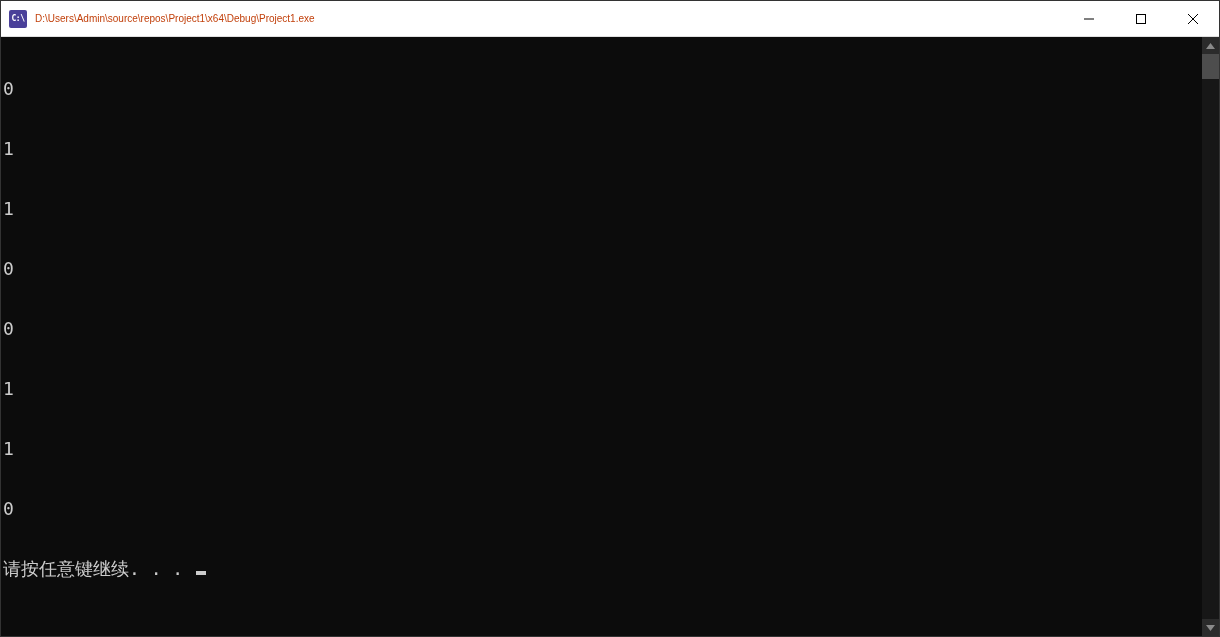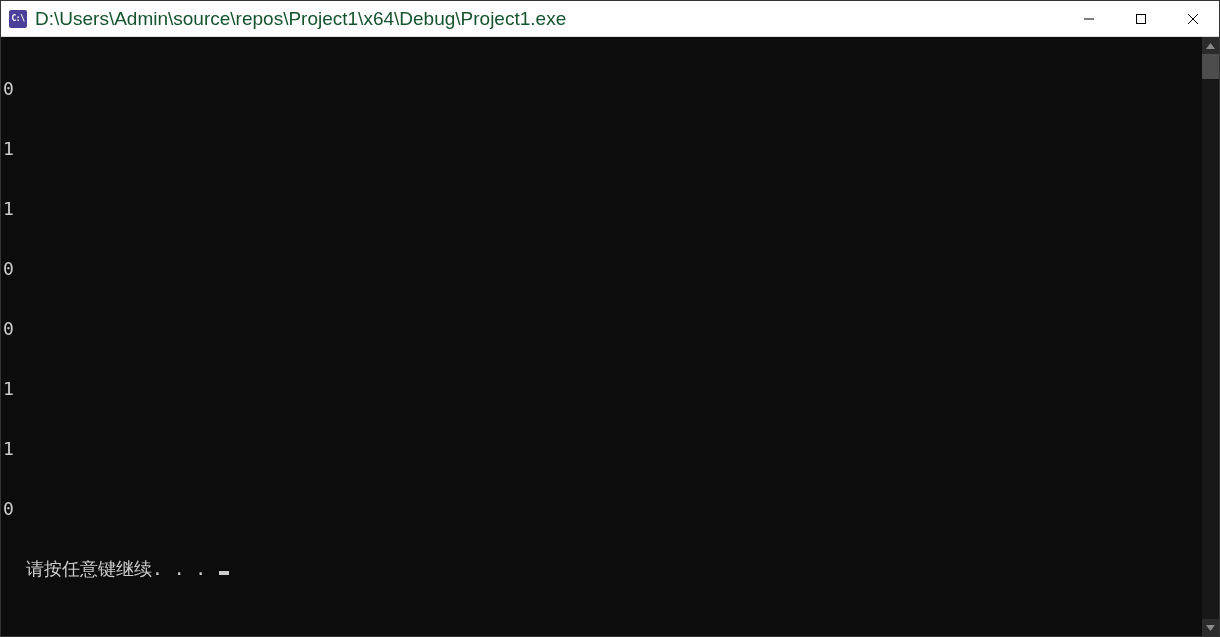--- a/index.html
+++ b/index.html
@@ -41,22 +41,22 @@
     }
     .titlebar-icon-text {
       color: #ffffff;
       font-size: 8px;
       font-weight: bold;
       font-family: Consolas, monospace;
       letter-spacing: -0.5px;
     }
     .titlebar-title {
       flex: 1;
-      font-size: 19px;
-      color: #14532d;
+      font-size: 10px;
+      color: #c2410c;
       white-space: nowrap;
       overflow: hidden;
     }
     .titlebar-controls {
       display: flex;
       height: 100%;
     }
     .titlebar-btn {
       width: 52px;
       height: 100%;
@@ -83,21 +83,20 @@
       line-height: 20px;
       color: #cccccc;
       padding: 2px;
       white-space: pre;
     }
     .console-line {
       height: 20px;
     }
     .prompt-line {
       display: inline-block;
-      margin-left: 23px;
     }
     .cursor {
       display: inline-block;
       background: #cccccc;
       width: 10px;
       height: 4px;
       vertical-align: baseline;
       margin-left: 2px;
       position: relative;
       top: 0px;

